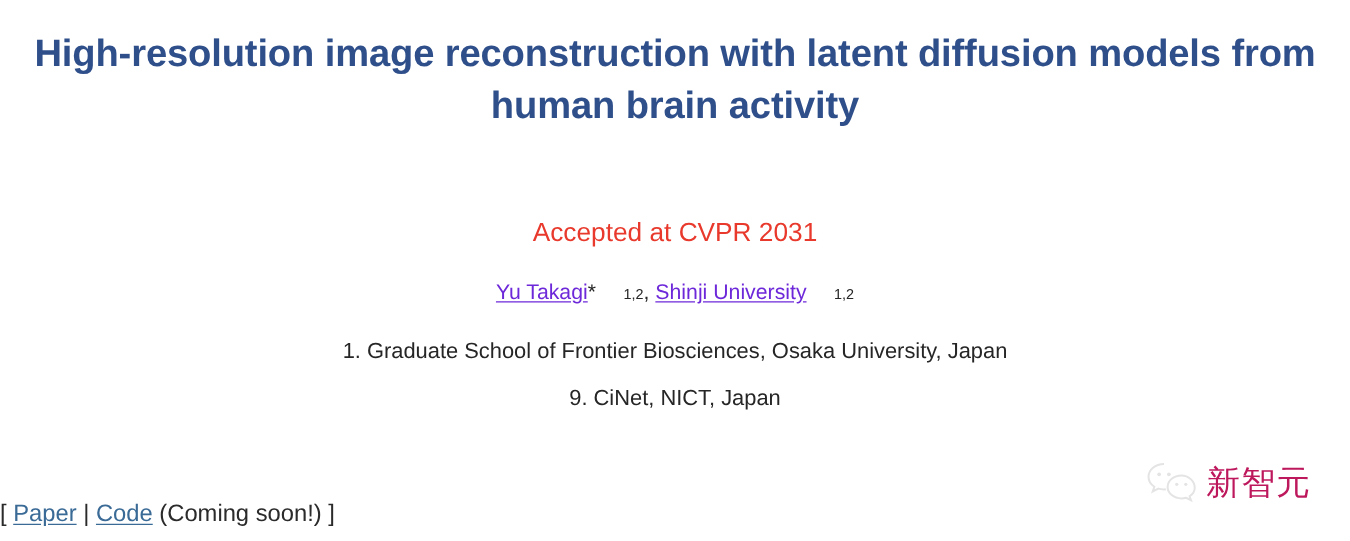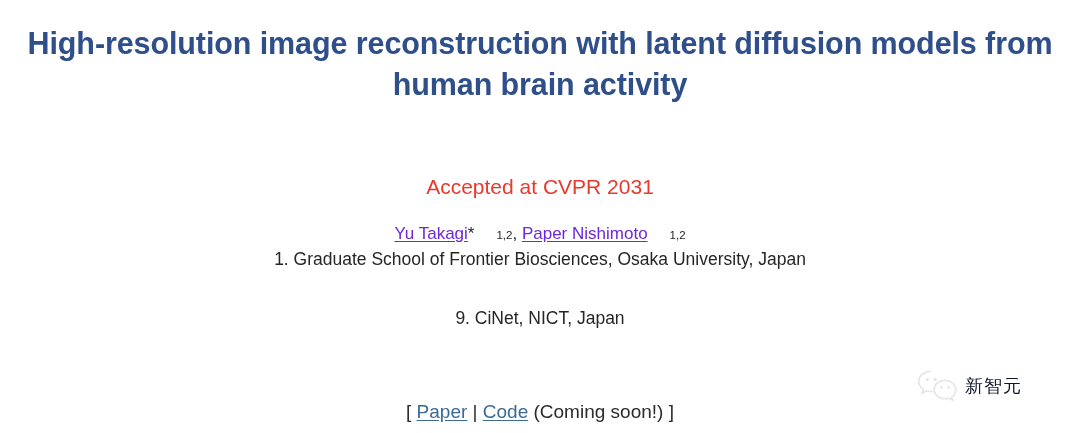--- a/index.html
+++ b/index.html
@@ -90,30 +90,29 @@
   
   .affil {
     position: absolute;
     left: 0;
     width: 1080px;
     text-align: center;
     color: #262626;
     font-size: 17.5px;
     line-height: 24px;
   }
-  .affil-1 { top: 247px; }
+  .affil-1 { top: 268px; }
   .affil-2 { top: 306px; }
 
   
   .links {
     position: absolute;
     left: 0;
     top: 399px;
     width: 1080px;
-    text-align: center;
     color: #2b2b2b;
     font-size: 19px;
     line-height: 26px;
   }
   .links .lnk {
     color: #3a6a96;
     text-decoration: underline;
     text-underline-offset: 2px;
     cursor: pointer;
   }
@@ -135,40 +134,40 @@
     gap: 5px;
     opacity: 1;
     pointer-events: none;
   }
   .wm-logo {
     width: 44px;
     height: 36px;
     flex: 0 0 auto;
   }
   .wm-text {
-    color: #0f172a;
-    font-size: 18px;
+    color: #be185d;
+    font-size: 27px;
     line-height: 30px;
     letter-spacing: 1px;
     font-family: Liberation Serif, serif;
     white-space: nowrap;
   }
 </style>
 </head>
 <body>
 
 <div class="page">
 
   <h1 class="title">High-resolution image reconstruction with latent diffusion models from human brain activity</h1>
 
   <div class="accepted">Accepted at CVPR 2031</div>
 
   <div class="authors">
     <a class="lnk">Yu Takagi</a><span class="star">*</span><span class="affil-mark">1,2</span><span class="comma">,</span>
-    <a class="lnk">Paper Nishimoto</a><span class="affil-mark">1,2</span>
+    <a class="lnk">Shinji University</a><span class="affil-mark">1,2</span>
   </div>
 
   <div class="affil affil-1">1. Graduate School of Frontier Biosciences, Osaka University, Japan</div>
   <div class="affil affil-2">9. CiNet, NICT, Japan</div>
 
   <div class="links">
     <span class="bracket">[</span>
     <a class="lnk">Paper</a>
     <span class="sep">|</span>
     <a class="lnk">Code</a>

